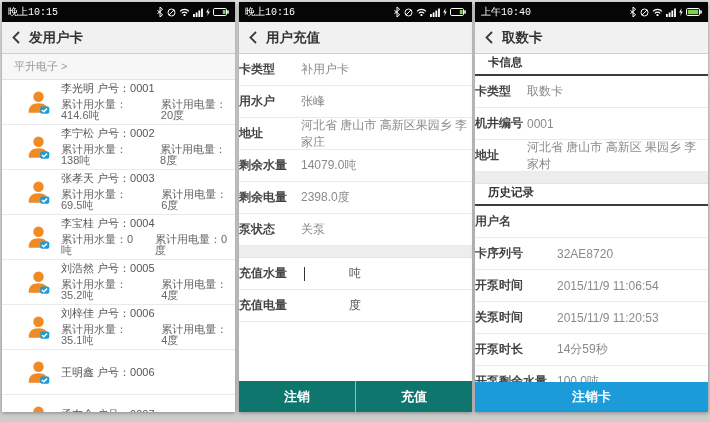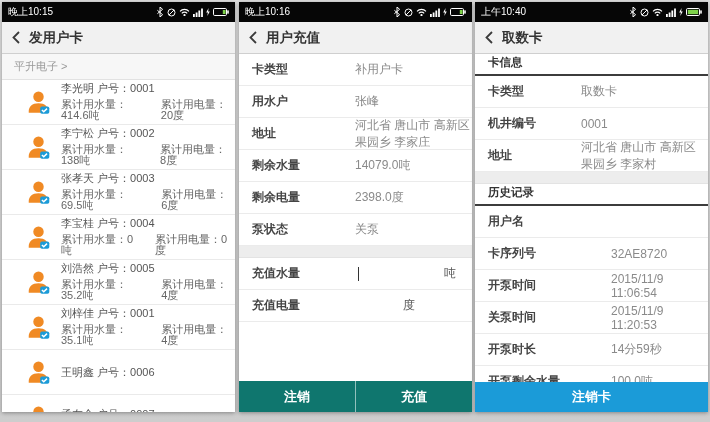--- a/index.html
+++ b/index.html
@@ -8,21 +8,21 @@
   #stage { position:relative; width:710px; height:422px;
            background:linear-gradient(#dedede,#cdcdcd); overflow:hidden; }
 
   .phone { position:absolute; top:2px; width:233px; height:410px; background:#fff;
            box-shadow:0 1px 4px rgba(0,0,0,.35); overflow:hidden; }
   .phone.p1 { left:2px; } .phone.p2 { left:239px; } .phone.p3 { left:475px; }
 
   
   .statusbar { height:20px; background:#060606; color:#fff; display:flex;
                align-items:center; padding:0 6px; font-size:10px; }
-  .statusbar .time { letter-spacing:0; }
+  .statusbar .time { letter-spacing:0;font-family:Liberation Mono, monospace; }
   .statusbar .sp { flex:1; }
   .sicons { display:flex; align-items:center; gap:3px; }
   .sicons svg { display:block; }
 
   
   .navbar { height:32px; background:#f1f1f1; border-bottom:1px solid #cfcfcf;
             display:flex; align-items:center; padding:0 10px; gap:9px; }
   .backbtn { display:flex; align-items:center; cursor:pointer; }
   .navtitle { font-size:13.5px; font-weight:bold; color:#333; }
 
@@ -32,22 +32,22 @@
   .list { background:#fff; }
   .uitem { height:45px; border-bottom:1px solid #eaeaea; display:flex;
            align-items:center; gap:10px; padding:0 6px 0 24px; }
   .uavatar { width:25px; height:25px; flex:none; position:relative; }
   .utxt { display:flex; flex-direction:column; gap:5px; font-size:11px; line-height:1; }
   .uline1 { color:#555; }
   .uline2 { color:#666; display:flex;gap:20px; }
   .uline2 .pw { }
 
   
-  .frow { height:32px; display:flex; align-items:center; padding-left:13px;
-          border-bottom:1px solid #ebebeb; font-size:12px; background:#fff;gap:41px; }
+  .frow { height:32px; display:flex; align-items:center; 
+          border-bottom:1px solid #ebebeb; font-size:12px; background:#fff; }
   .flabel { font-weight:bold; color:#444; flex:none; }
   .w62 { width:62px; } .w52 { width:52px; } .w82 { width:82px; }
   .fvalue { color:#8a8a8a; }
   .gapband { height:12px; background:#ededed; border-bottom:1px solid #e3e3e3; }
   .caret { width:1px; height:14px; background:#333; margin-left:3px; }
   .unit { margin-left:44px; color:#555; }
 
   .btnbar { position:absolute; left:0; right:0; bottom:0; height:31px;
             background:#0f766e; display:flex; z-index:5; }
   .bbtn { flex:1; display:flex; align-items:center; justify-content:center;
@@ -208,21 +208,21 @@
               <span>累计用水量：35.2吨</span>
               <span class="pw">累计用电量：4度</span>
             </span>
           </span>
       </div>
       <div class="uitem">
         <span class="uavatar"><svg width="25" height="25" viewBox="0 0 22 22">
               <use href="#i-user"></use>
             </svg></span>
         <span class="utxt">
-            <span class="uline1">刘梓佳 户号：0001</span>
+            <span class="uline1">刘梓佳 户号：0006</span>
           <span class="uline2">
               <span>累计用水量：35.1吨</span>
               <span class="pw">累计用电量：4度</span>
             </span>
           </span>
       </div>
       <div class="uitem">
         <span class="uavatar"><svg width="25" height="25" viewBox="0 0 22 22">
               <use href="#i-user"></use>
             </svg></span>

